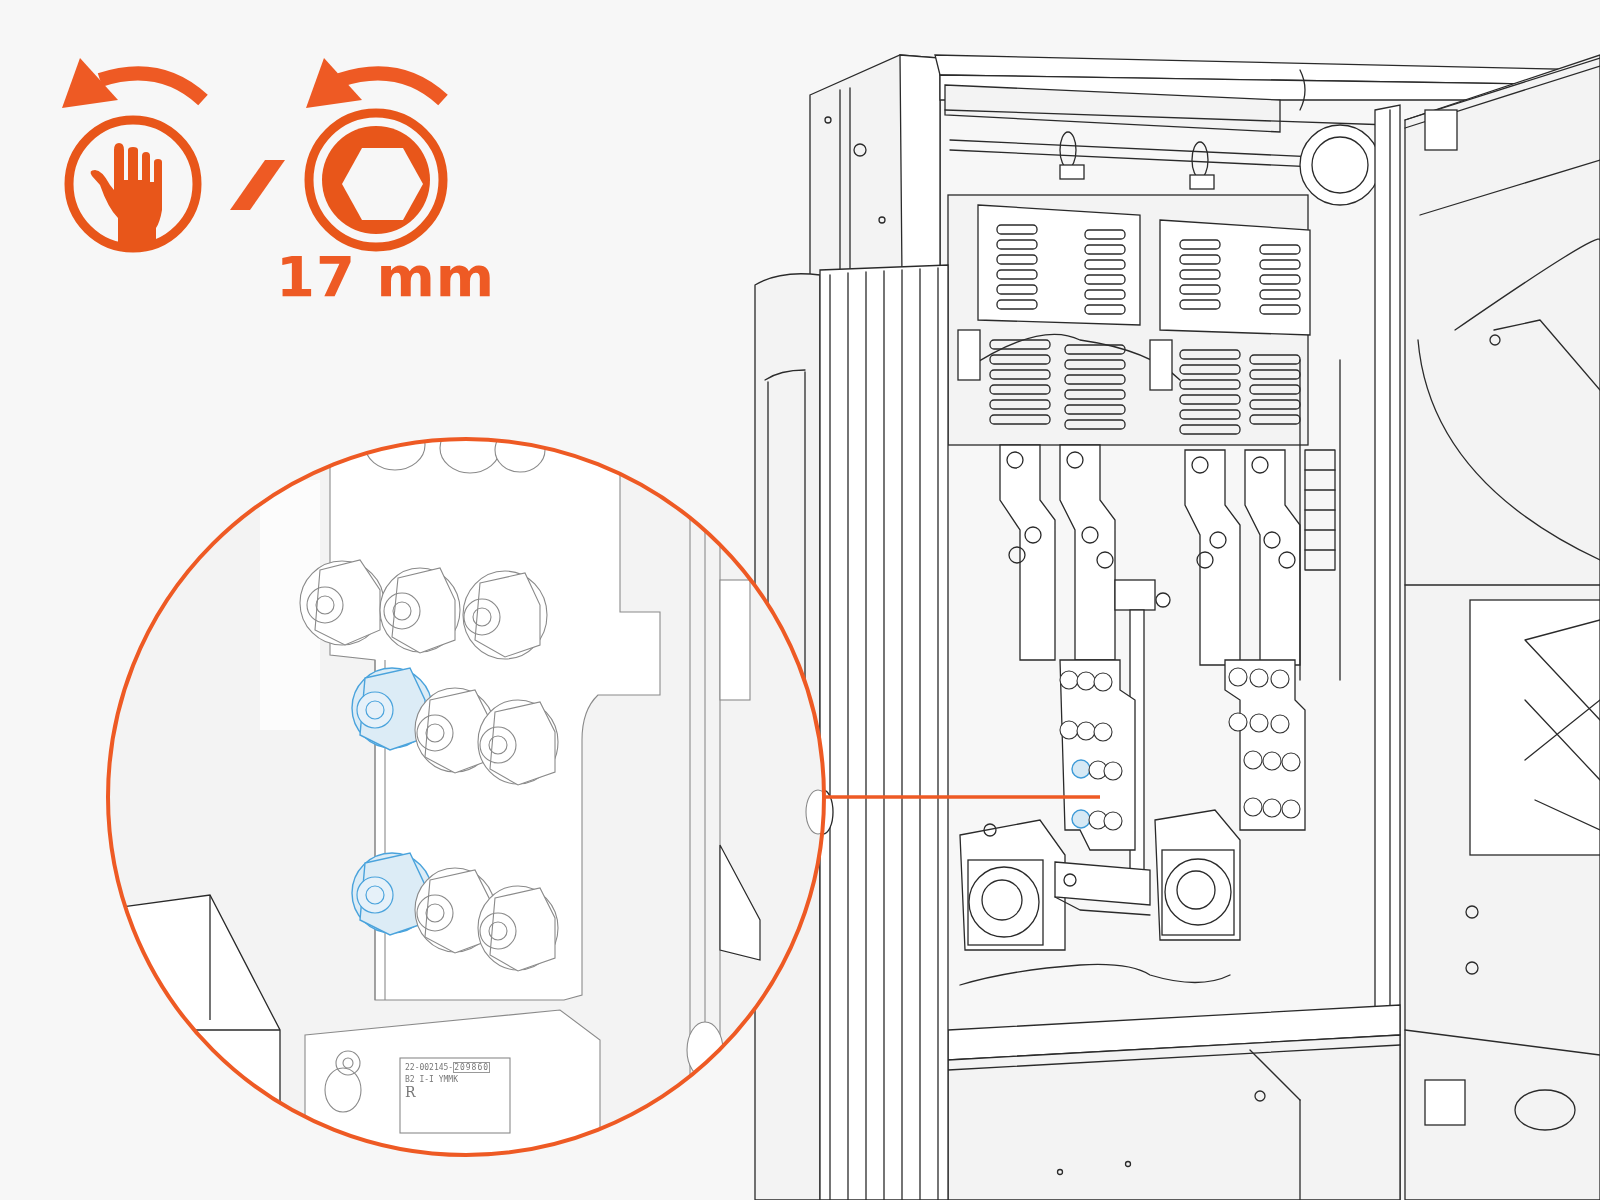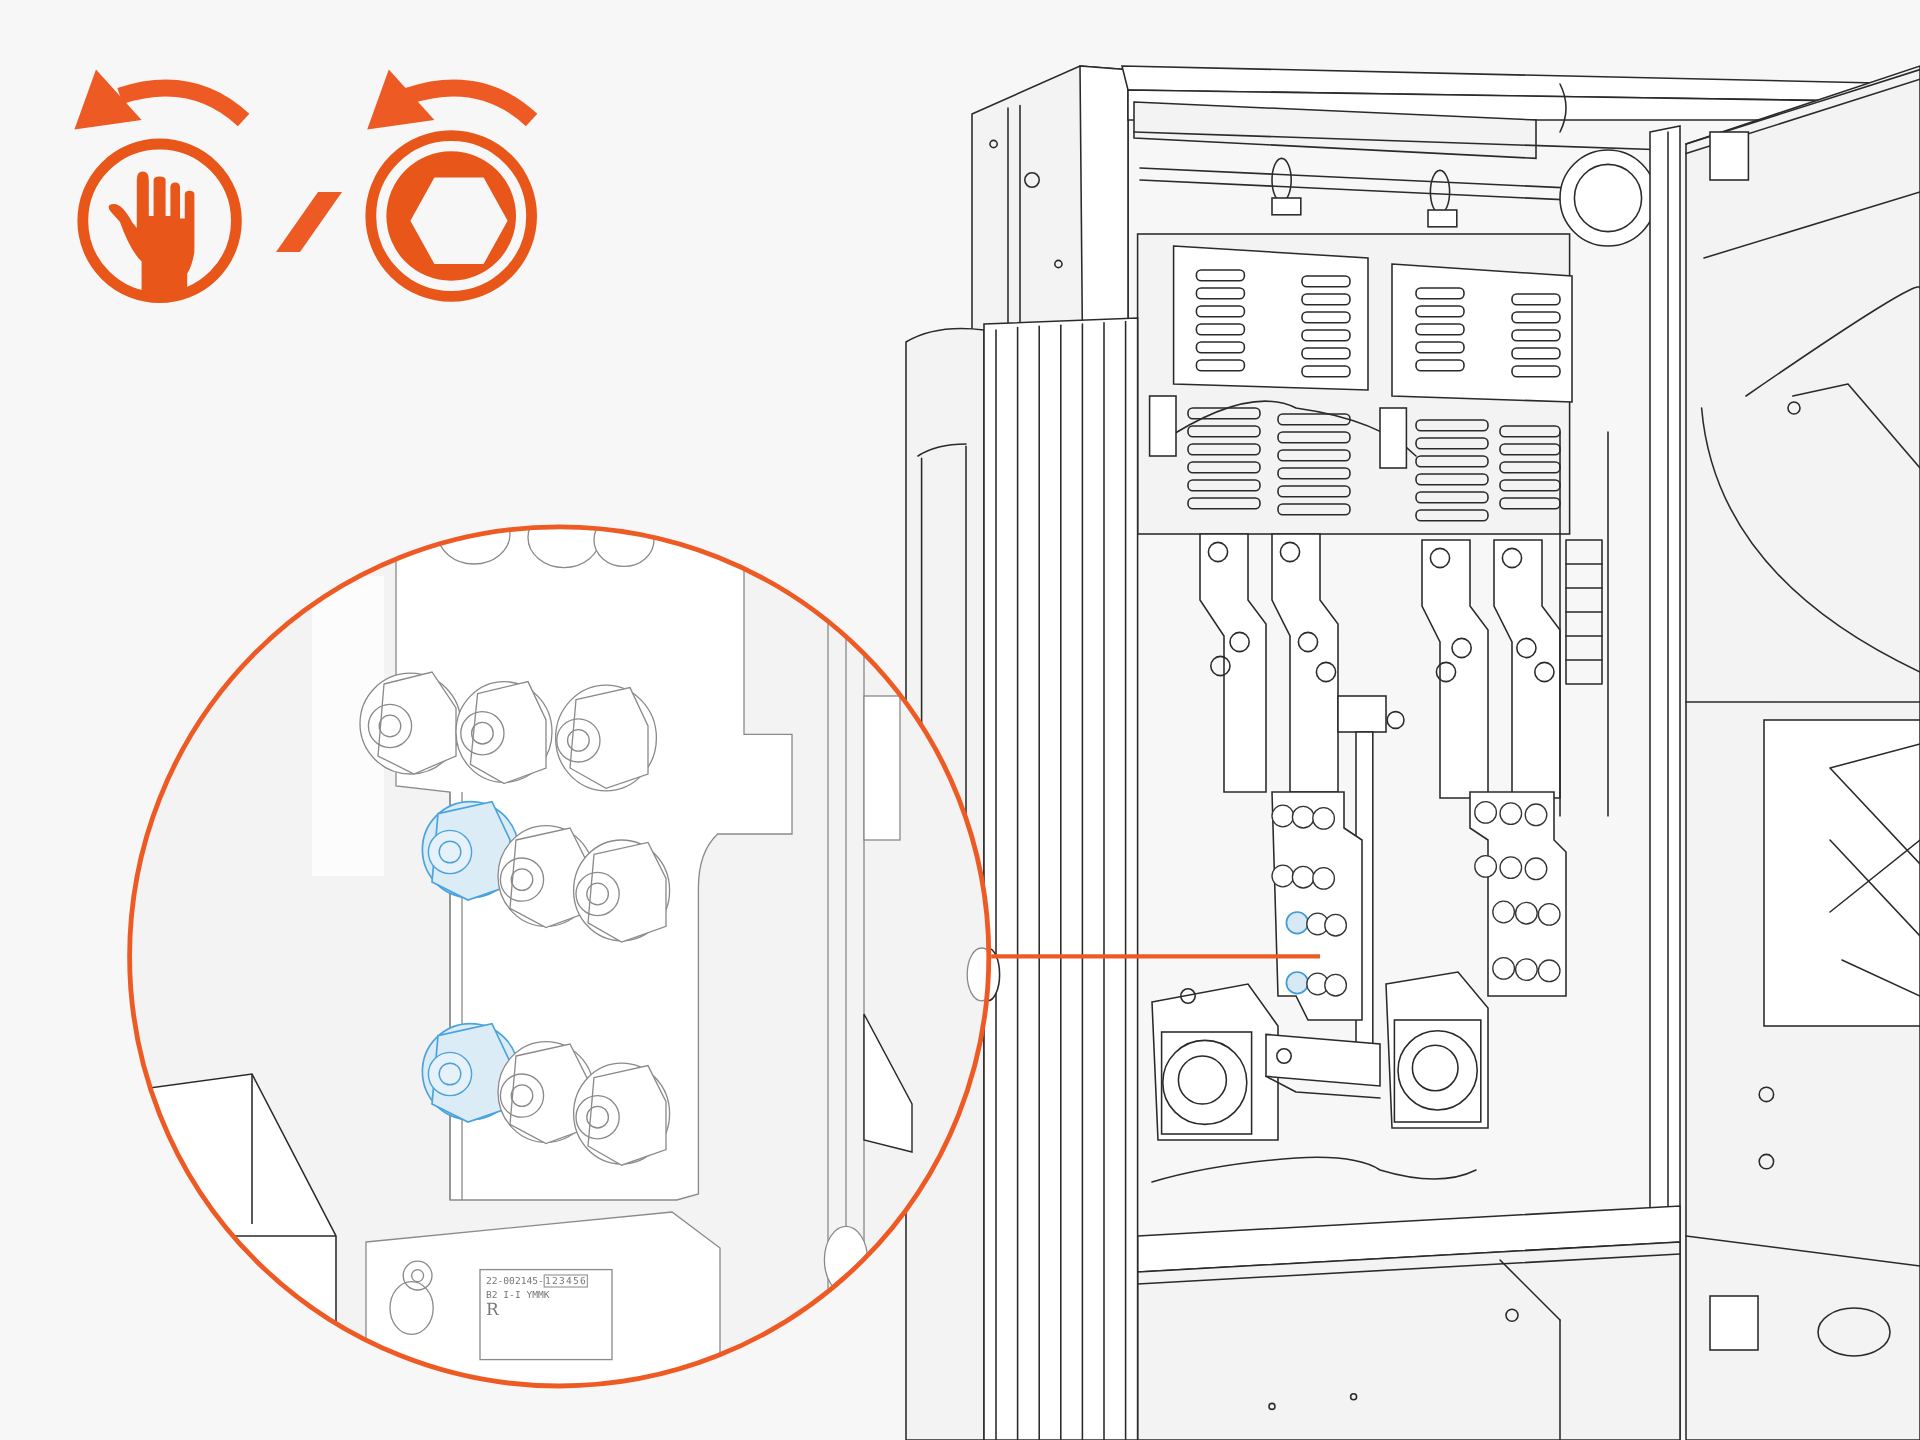--- a/index.html
+++ b/index.html
@@ -390,18 +390,19 @@
     <g>
       <path d="M443 100 Q400 60 340 80" fill="none" stroke="#ee5a24" stroke-width="14"></path>
       <polygon points="306,108 324,58 362,100" fill="#ee5a24"></polygon>
       <circle cx="376" cy="180" r="67" fill="none" stroke="#e8561a" stroke-width="9"></circle>
       <circle cx="376" cy="180" r="54" fill="#e8561a"></circle>
       <polygon points="342,184 362,148 403,148 423,184 403,220 362,220" fill="#f7f7f7"></polygon>
     </g>
   </svg>
 
   <div style="position:absolute;left:405px;top:1062px;width:105px;font-family:'DejaVu Sans Mono',monospace;font-size:8px;color:#777;line-height:12px;">
-    <div><span>22-002145-</span><span style="border:1px solid #999;letter-spacing:1px;">123456</span></div>
+    <div><span>22-002145-</span><span style="border:1px solid #999;letter-spacing:1px;">209860</span></div>
     <div>B2  I-I  YMMK</div>
     <div style="font-size:14px;font-family:'DejaVu Serif',serif;">R</div>
   </div>
 
+  <div class="label-size">17 mm</div>
 </div>
 
 </body></html>

